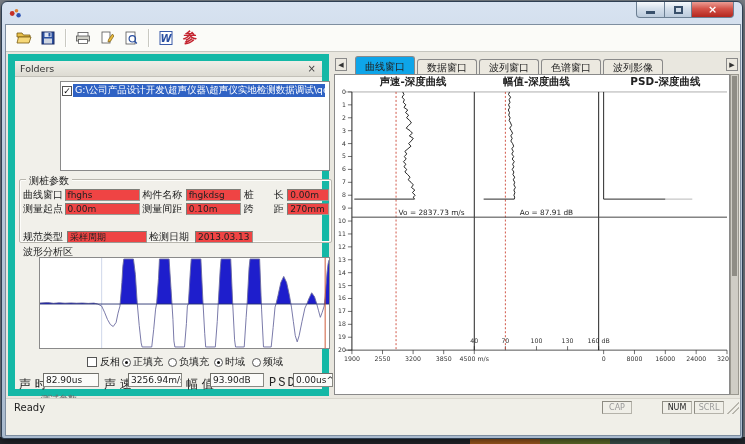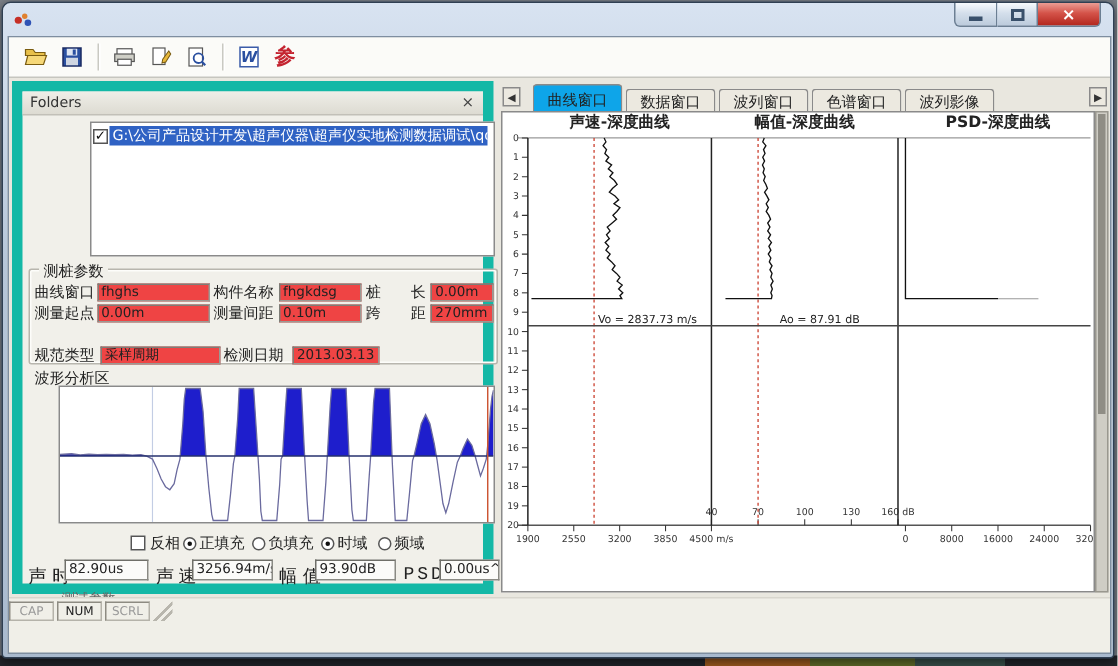--- a/index.html
+++ b/index.html
@@ -113,21 +113,21 @@
     background:#cfcdc5; border:1px solid #9a988f; }
   #vthumb { position:absolute; left:1px; top:1px; width:5px; height:200px; background:#8f8d85; }
 
   
   #statusbar { position:relative; height:18px; background:#f0efe8; border-top:1px solid #d8d6cd;
     display:flex; align-items:center; }
   #status-text { font-size:10px; color:#222; padding-left:8px; flex:1; }
   .scell { width:30px; height:13px; margin-right:2px; border:1px solid #b5b3aa;
     border-top-color:#8d8b82; border-left-color:#8d8b82; font-size:8px; text-align:center;
     line-height:12px; }
-  .scell.dim { color:#999; } .scell.lit { color:#222; }
+  .scell.dim { color:#999; } .scell.lit { color:#222;margin-left:28px; }
   #grip { width:13px; height:13px; margin-right:1px;
     background:linear-gradient(135deg,transparent 50%,#b8b6ad 50%,#b8b6ad 60%,transparent 60%,transparent 70%,#b8b6ad 70%,#b8b6ad 80%,transparent 80%); }
 </style>
 </head>
 <body>
 
 <div id="desktop">
   <div class="smudge" style="left:250px; top:4px; width:52px; height:10px;"></div>
   <div class="smudge" style="left:330px; top:5px; width:70px; height:9px;"></div>
   <div class="smudge" style="left:430px; top:5px; width:40px; height:9px;"></div>
@@ -280,21 +280,21 @@
             </span>
             <span class="ctl" style="left:214px;">
               <span class="radio"></span>
               <span>频域</span>
             </span>
           </div>
 
           <div id="readout-row">
             <span class="rlabel" style="left:4px;">声 时</span>
             <span class="rbox" style="left:28px; width:56px;">82.90us</span>
-            <span class="rlabel" style="left:89px;font-family:Liberation Serif, serif;">声 速</span>
+            <span class="rlabel" style="left:89px;">声 速</span>
             <span class="rbox" style="left:113px; width:54px;">3256.94m/s</span>
             <span class="rlabel" style="left:171px;">幅 值</span>
             <span class="rbox" style="left:195px; width:54px;">93.90dB</span>
             <span class="rlabel" style="left:254px; letter-spacing:2px;font-family:Liberation Mono, monospace;">PSD</span>
             <span class="rbox" style="left:278px; width:40px;">0.00us^2/m</span>
           </div>
 
           <div id="clipped-label">测试参数</div>
         </div>
 
@@ -403,20 +403,21 @@
                 <line x1="17" y1="142.61499999999998" x2="394" y2="142.61499999999998" stroke="#444" stroke-width="1"></line>
               </svg>
           </div>
           <div id="vscroll">
             <div id="vthumb"></div>
           </div>
         </div>
       </div>
 
       <div id="statusbar">
+        <span id="status-text">Ready</span>
         <span class="scell dim">CAP</span>
         <span class="scell lit">NUM</span>
         <span class="scell dim">SCRL</span>
         <span id="grip"></span>
       </div>
     </div>
   </div>
 </div>
 
 </body></html>

